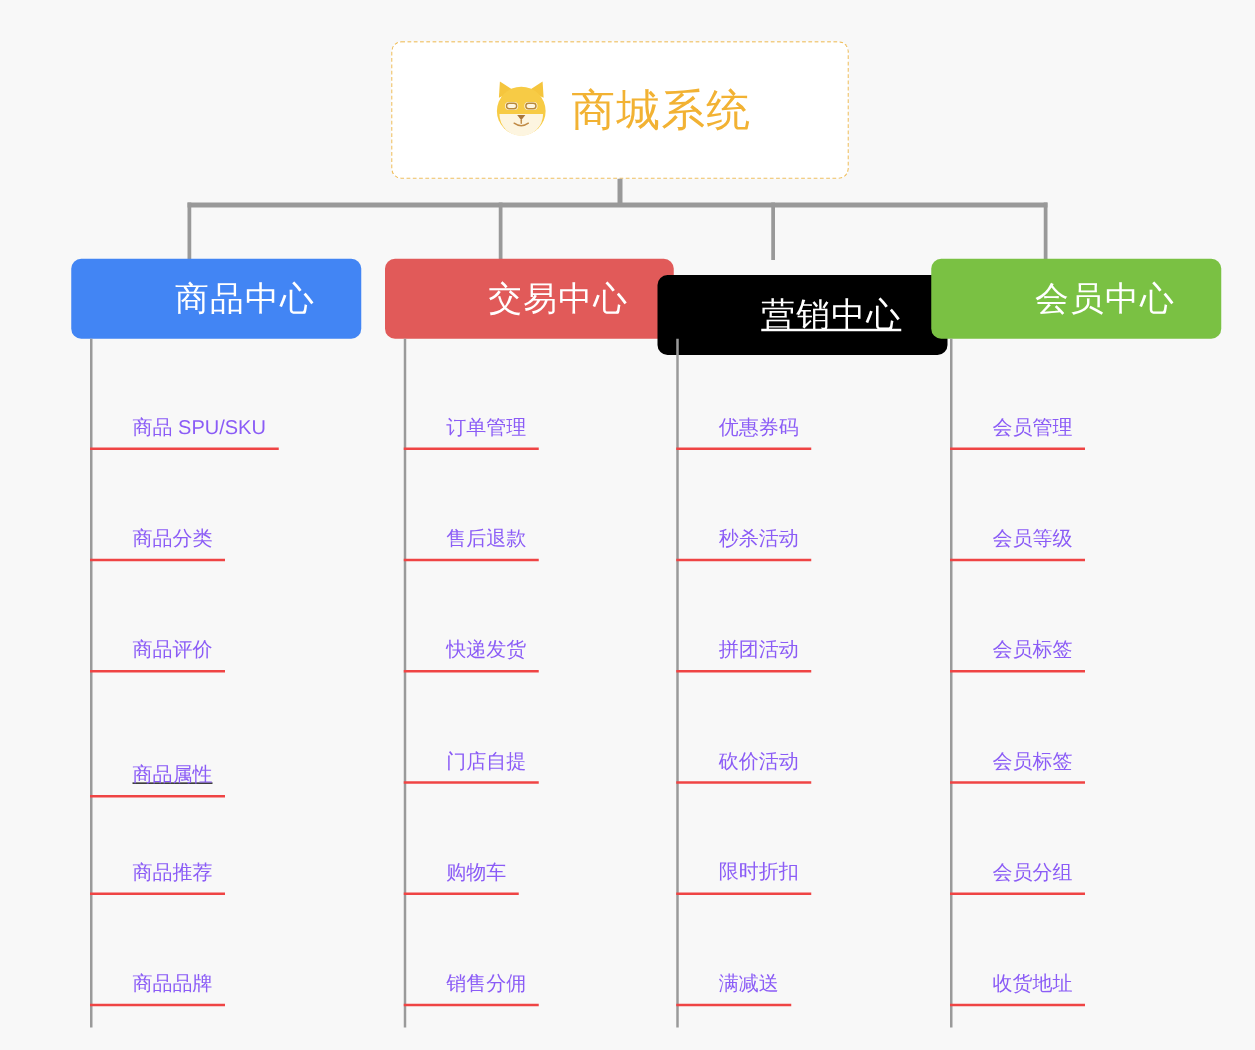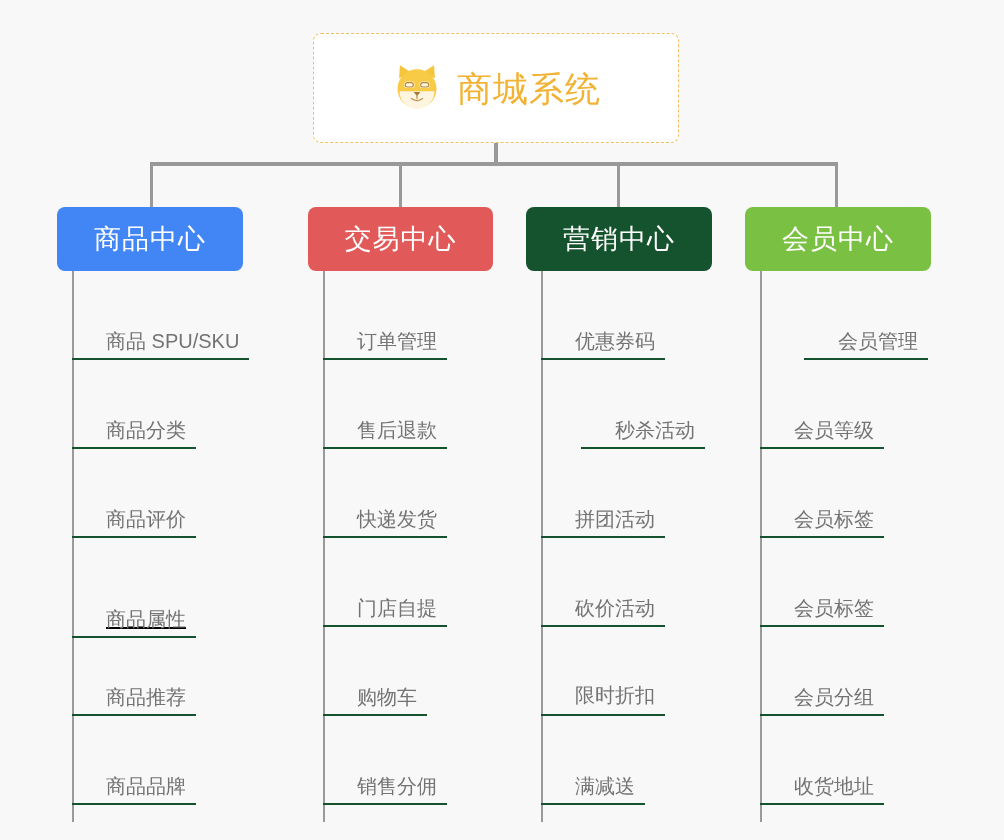--- a/index.html
+++ b/index.html
@@ -66,20 +66,21 @@
     position: absolute;
     height: 64px;
     border-radius: 8px;
     display: flex;
     align-items: center;
     justify-content: center;
     color: #ffffff;
     font-size: 27px;
     letter-spacing: 1px;
     white-space: nowrap;
+    padding-left: 46px;
   }
 
   
   .leaf-col {
     position: absolute;
     top: 271px;
   }
   .leaf-spine {
     position: absolute;
     left: 0;
@@ -89,25 +90,25 @@
   }
   .leaf-item {
     position: absolute;
     left: 0;
     height: 89px;
     box-sizing: border-box;
     display: flex;
     align-items: flex-end;
   }
   .leaf-label {
-    font-size: 20px;
-    color: #737373;
+    font-size: 16px;
+    color: #8b5cf6;
     line-height: 1.1;
     padding: 0 10px 6px 34px;
-    border-bottom: 2px solid #14532d;
+    border-bottom: 2px solid #ef4444;
     white-space: nowrap;
   }
 </style>
 </head>
 <body style="background: rgb(248, 248, 248);">
 
 <div class="canvas">
 
   <div class="root-node">
     <svg class="shiba-icon" viewBox="0 0 64 64">
@@ -141,21 +142,21 @@
   <div class="conn conn-v" style="left:399px; top:162px; height:46px;"></div>
   <div class="conn conn-v" style="left:617px; top:162px; height:46px;"></div>
   <div class="conn conn-v" style="left:835px; top:162px; height:46px;"></div>
 
   <div class="cat-box" style="left: 57px; top: 207px; width: 186px; background: rgb(66, 133, 244);">
     <span>商品中心</span>
   </div>
   <div class="cat-box" style="left: 308px; top: 207px; width: 185px; background: rgb(225, 90, 89);">
     <span>交易中心</span>
   </div>
-  <div class="cat-box" style="left: 526px; top: 207px; width: 186px; background: #14532d;">
+  <div class="cat-box" style="left: 526px; top: 220px; width: 186px; background: #000000; text-decoration: underline;">
     <span>营销中心</span>
   </div>
   <div class="cat-box" style="left: 745px; top: 207px; width: 186px; background: rgb(122, 193, 67);">
     <span>会员中心</span>
   </div>
 
   <div class="leaf-col" style="left:72px;">
     <div class="leaf-spine" style="height:551px;"></div>
     <div class="leaf-item" style="top:0px;">
       <span class="leaf-label">商品 SPU/SKU</span>
@@ -197,40 +198,40 @@
     <div class="leaf-item" style="top:445px;">
       <span class="leaf-label">销售分佣</span>
     </div>
   </div>
 
   <div class="leaf-col" style="left:541px;">
     <div class="leaf-spine" style="height:551px;"></div>
     <div class="leaf-item" style="top:0px;">
       <span class="leaf-label">优惠券码</span>
     </div>
-    <div class="leaf-item" style="top:89px;padding-left:40px;">
+    <div class="leaf-item" style="top:89px;">
       <span class="leaf-label">秒杀活动</span>
     </div>
     <div class="leaf-item" style="top:178px;">
       <span class="leaf-label">拼团活动</span>
     </div>
     <div class="leaf-item" style="top:267px;">
       <span class="leaf-label">砍价活动</span>
     </div>
     <div class="leaf-item" style="top:356px;font-family:Liberation Mono, monospace;">
       <span class="leaf-label">限时折扣</span>
     </div>
     <div class="leaf-item" style="top:445px;">
       <span class="leaf-label">满减送</span>
     </div>
   </div>
 
   <div class="leaf-col" style="left:760px;">
     <div class="leaf-spine" style="height:551px;"></div>
-    <div class="leaf-item" style="top:0px;margin-left:44px;">
+    <div class="leaf-item" style="top:0px;">
       <span class="leaf-label">会员管理</span>
     </div>
     <div class="leaf-item" style="top:89px;">
       <span class="leaf-label">会员等级</span>
     </div>
     <div class="leaf-item" style="top:178px;">
       <span class="leaf-label">会员标签</span>
     </div>
     <div class="leaf-item" style="top:267px;">
       <span class="leaf-label">会员标签</span>

